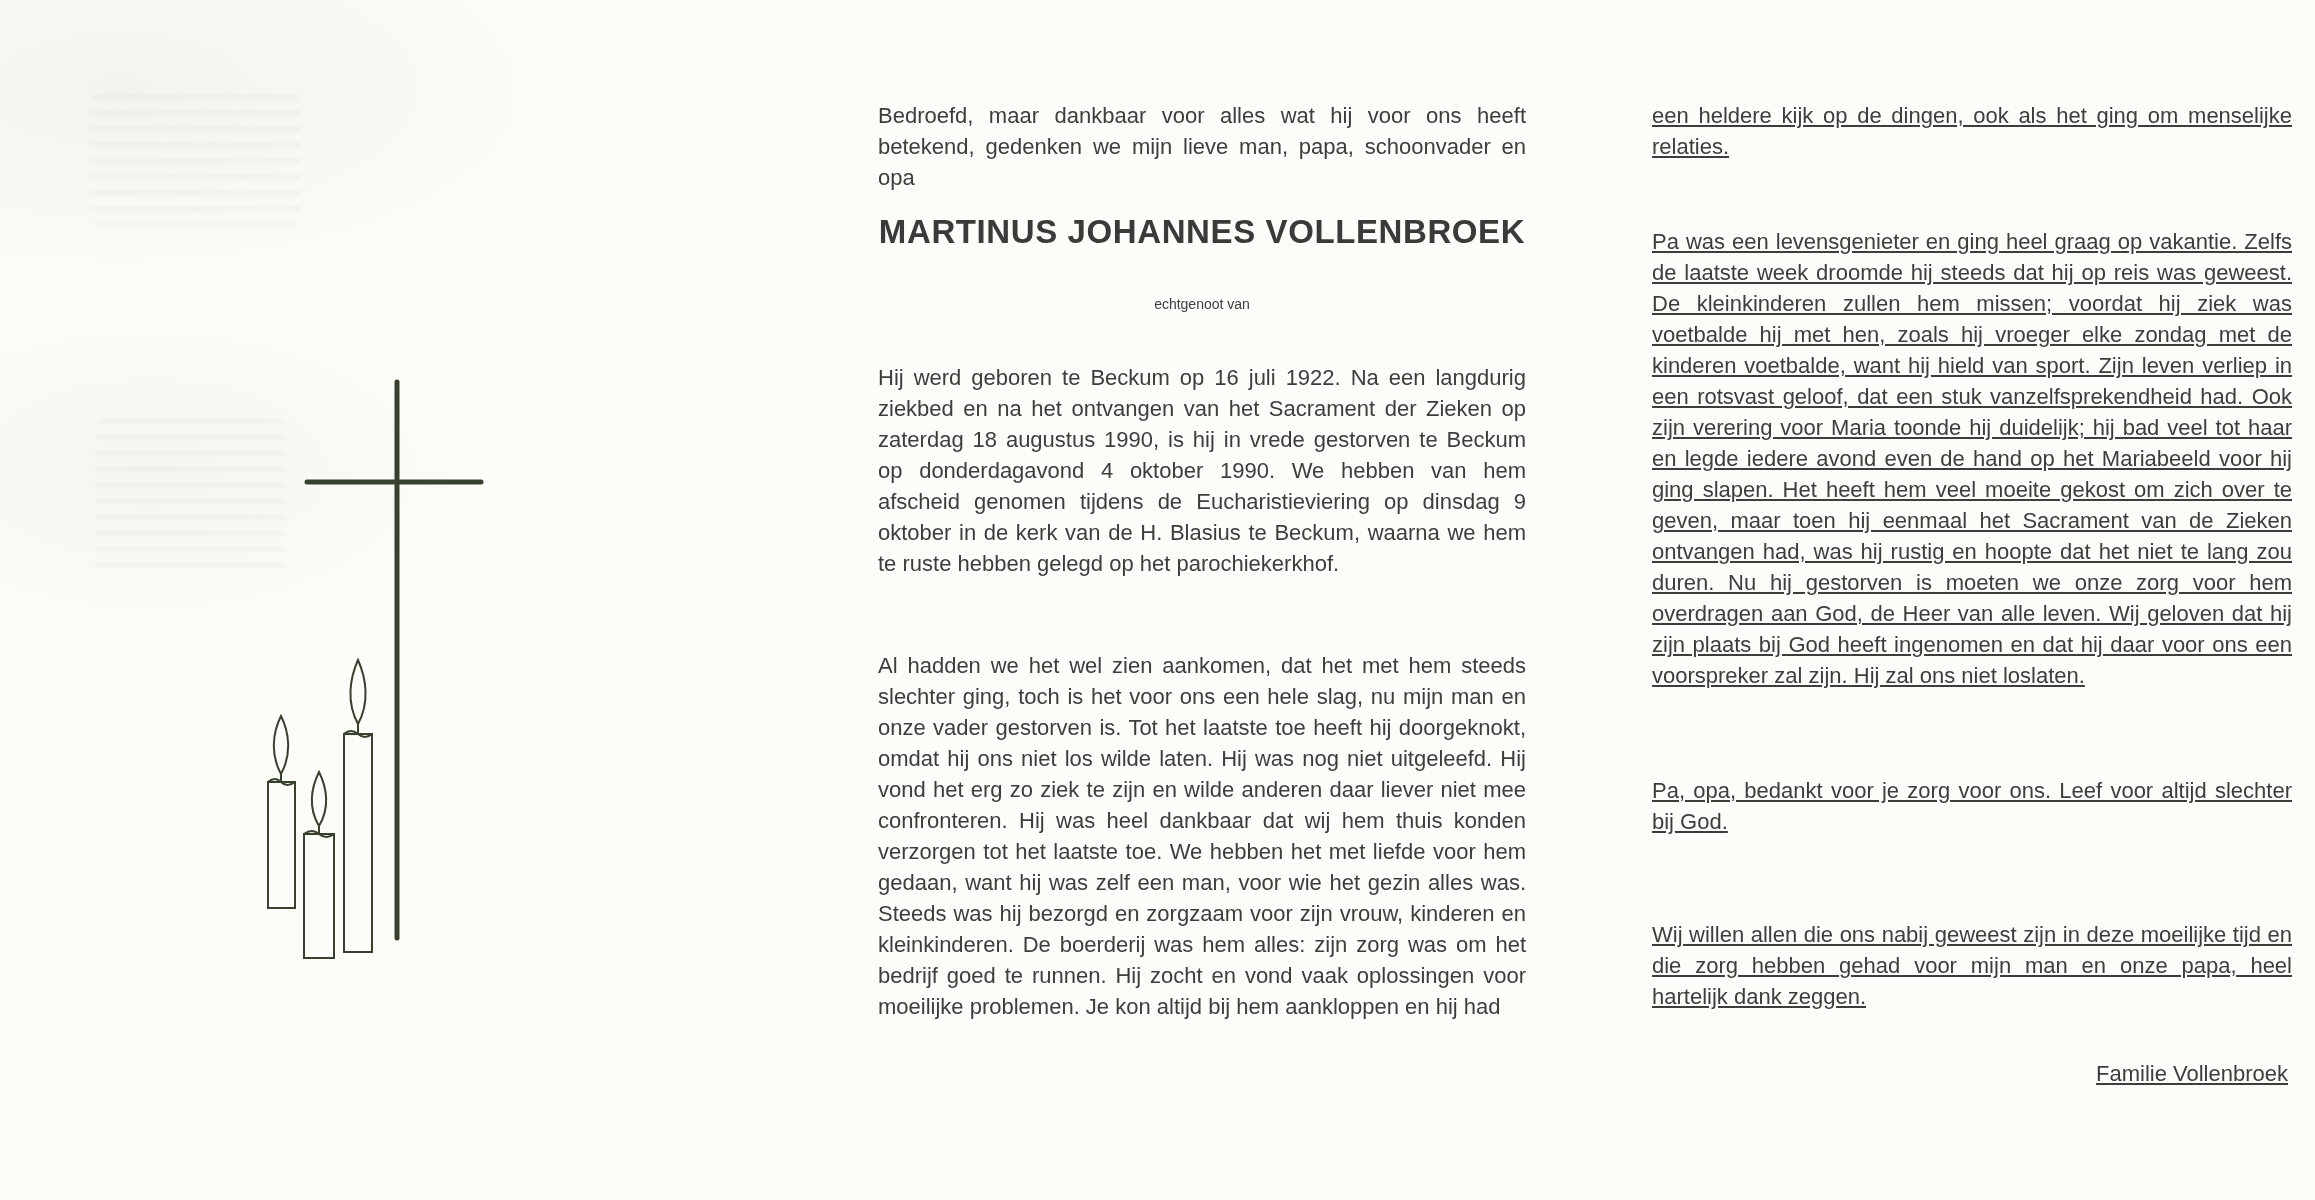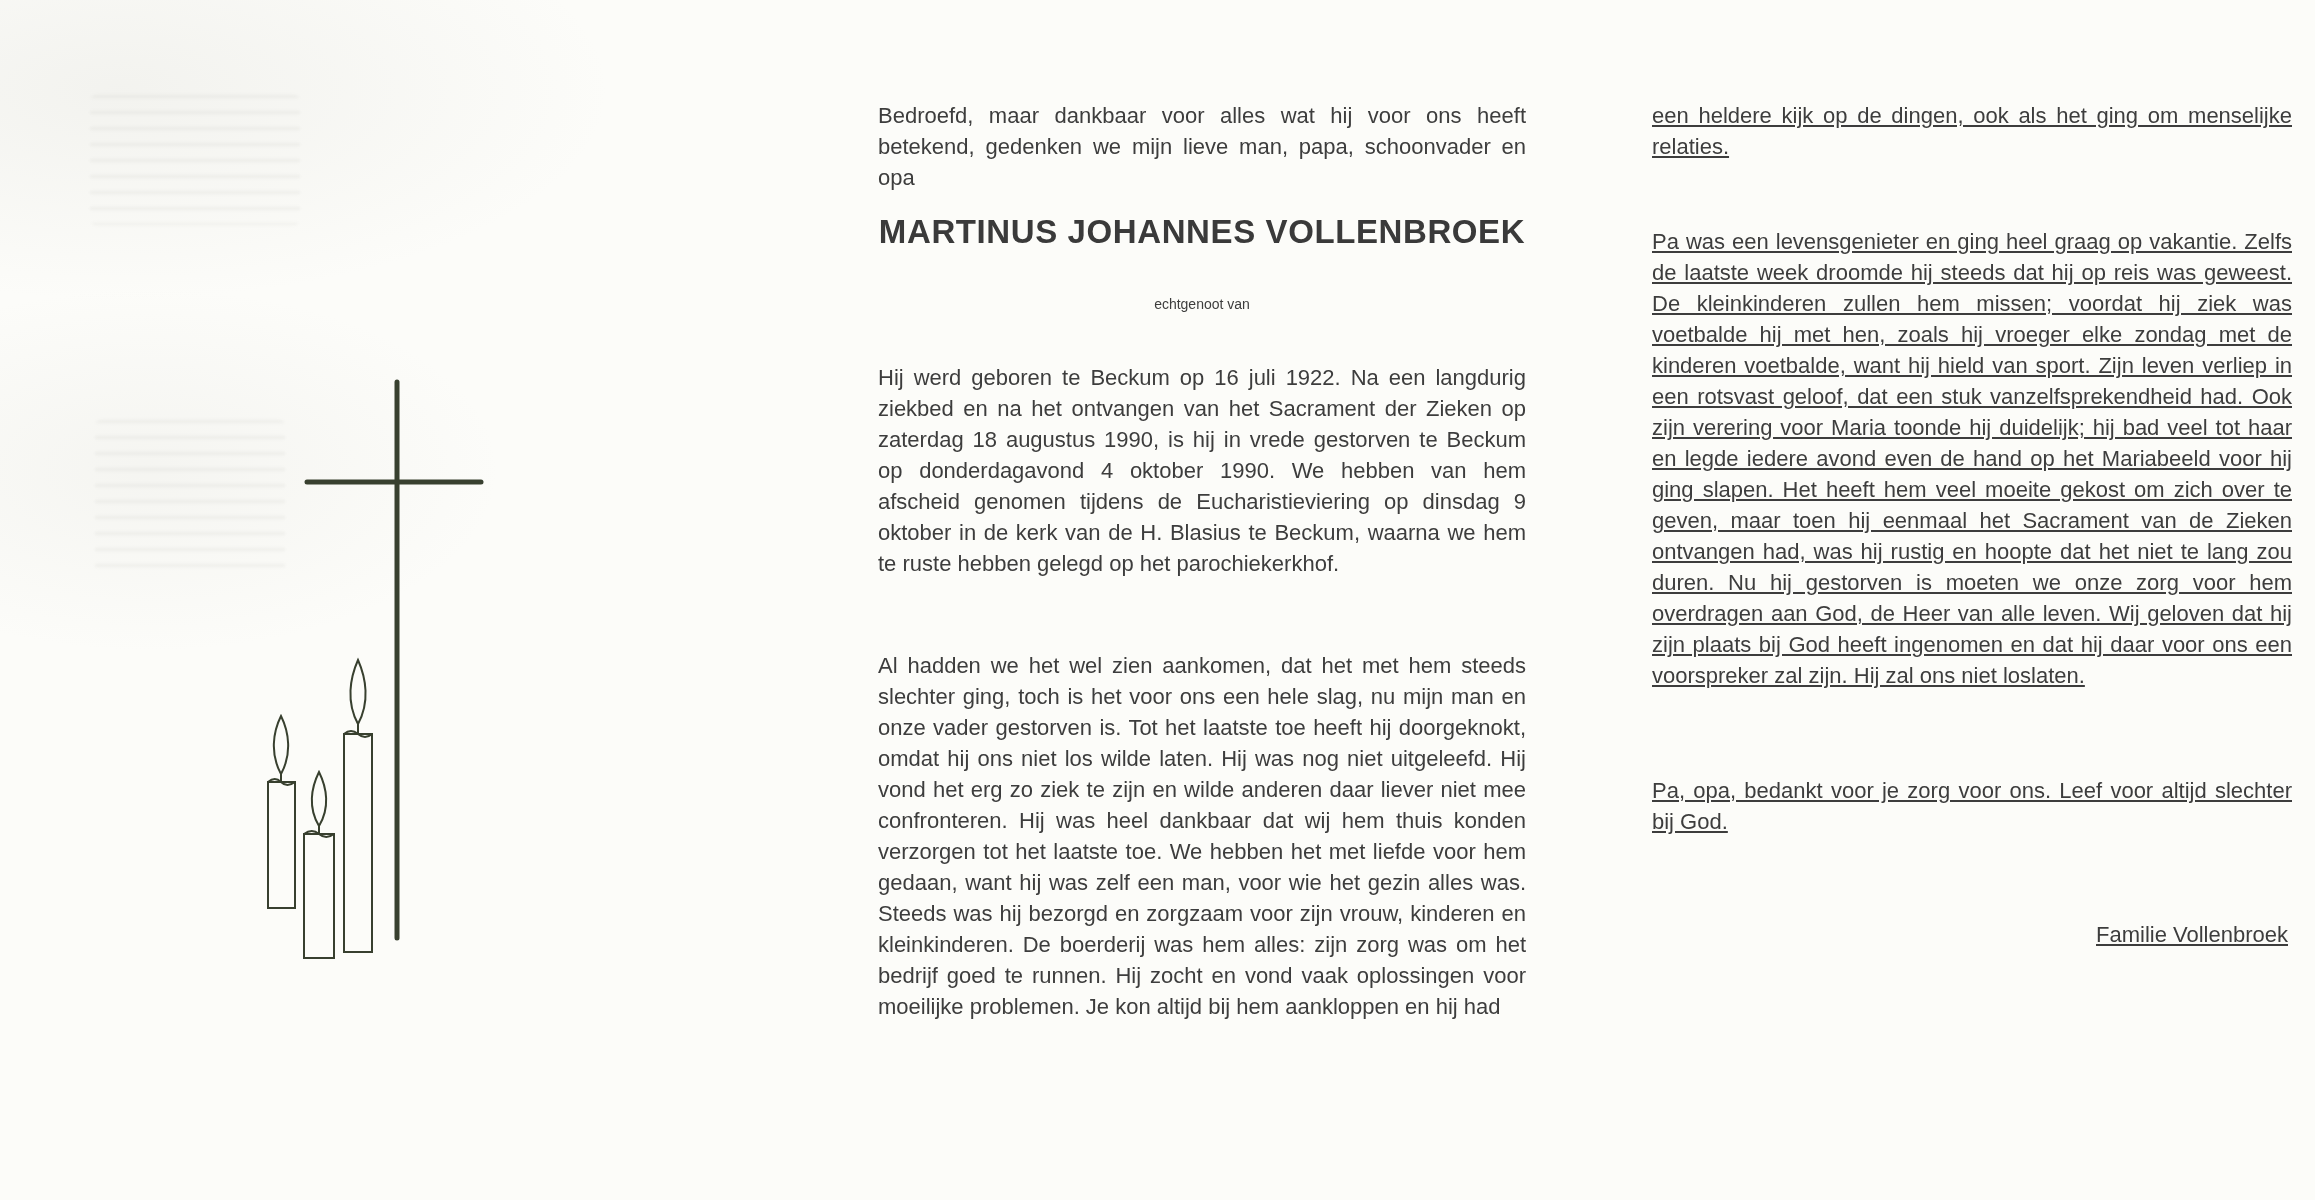--- a/index.html
+++ b/index.html
@@ -124,16 +124,17 @@
     <h1 class="name m-name">MARTINUS JOHANNES VOLLENBROEK</h1>
     <p class="center m-relation">echtgenoot van</p>
     <p class="para m-bio">Hij werd geboren te Beckum op 16 juli 1922. Na een langdurig ziekbed en na het ontvangen van het Sacrament der Zieken op zaterdag 18 augustus 1990, is hij in vrede gestorven te Beckum op donderdagavond 4 oktober 1990. We hebben van hem afscheid genomen tijdens de Eucharistieviering op dinsdag 9 oktober in de kerk van de H. Blasius te Beckum, waarna we hem te ruste hebben gelegd op het parochiekerkhof.</p>
     <p class="para">Al hadden we het wel zien aankomen, dat het met hem steeds slechter ging, toch is het voor ons een hele slag, nu mijn man en onze vader gestorven is. Tot het laatste toe heeft hij doorgeknokt, omdat hij ons niet los wilde laten. Hij was nog niet uitgeleefd. Hij vond het erg zo ziek te zijn en wilde anderen daar liever niet mee confronteren. Hij was heel dankbaar dat wij hem thuis konden verzorgen tot het laatste toe. We hebben het met liefde voor hem gedaan, want hij was zelf een man, voor wie het gezin alles was. Steeds was hij bezorgd en zorgzaam voor zijn vrouw, kinderen en kleinkinderen. De boerderij was hem alles: zijn zorg was om het bedrijf goed te runnen. Hij zocht en vond vaak oplossingen voor moeilijke problemen. Je kon altijd bij hem aankloppen en hij had</p>
   </div>
 
   <div class="panel-text panel-right">
     <p class="para r-p1">een heldere kijk op de dingen, ook als het ging om menselijke relaties.</p>
     <p class="para r-p2">Pa was een levensgenieter en ging heel graag op vakantie. Zelfs de laatste week droomde hij steeds dat hij op reis was geweest. De kleinkinderen zullen hem missen; voordat hij ziek was voetbalde hij met hen, zoals hij vroeger elke zondag met de kinderen voetbalde, want hij hield van sport. Zijn leven verliep in een rotsvast geloof, dat een stuk vanzelfsprekendheid had. Ook zijn verering voor Maria toonde hij duidelijk; hij bad veel tot haar en legde iedere avond even de hand op het Mariabeeld voor hij ging slapen. Het heeft hem veel moeite gekost om zich over te geven, maar toen hij eenmaal het Sacrament van de Zieken ontvangen had, was hij rustig en hoopte dat het niet te lang zou duren. Nu hij gestorven is moeten we onze zorg voor hem overdragen aan God, de Heer van alle leven. Wij geloven dat hij zijn plaats bij God heeft ingenomen en dat hij daar voor ons een voorspreker zal zijn. Hij zal ons niet loslaten.</p>
     <p class="para r-p3">Pa, opa, bedankt voor je zorg voor ons. Leef voor altijd slechter bij God.</p>
+    <p class="para r-p4">Wij willen allen die ons nabij geweest zijn in deze moeilijke tijd en die zorg hebben gehad voor mijn man en onze papa, heel hartelijk dank zeggen.</p>
     <p class="signature">Familie Vollenbroek</p>
   </div>
 
 </div>
 
 </body></html>

